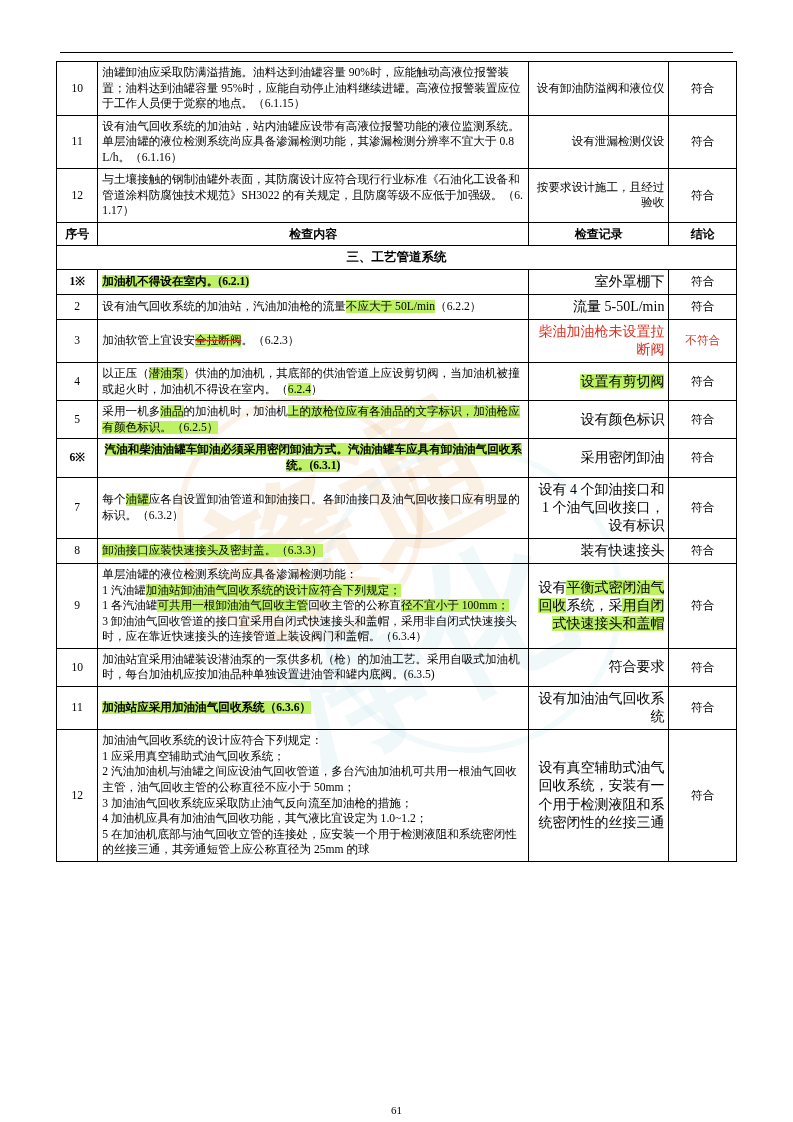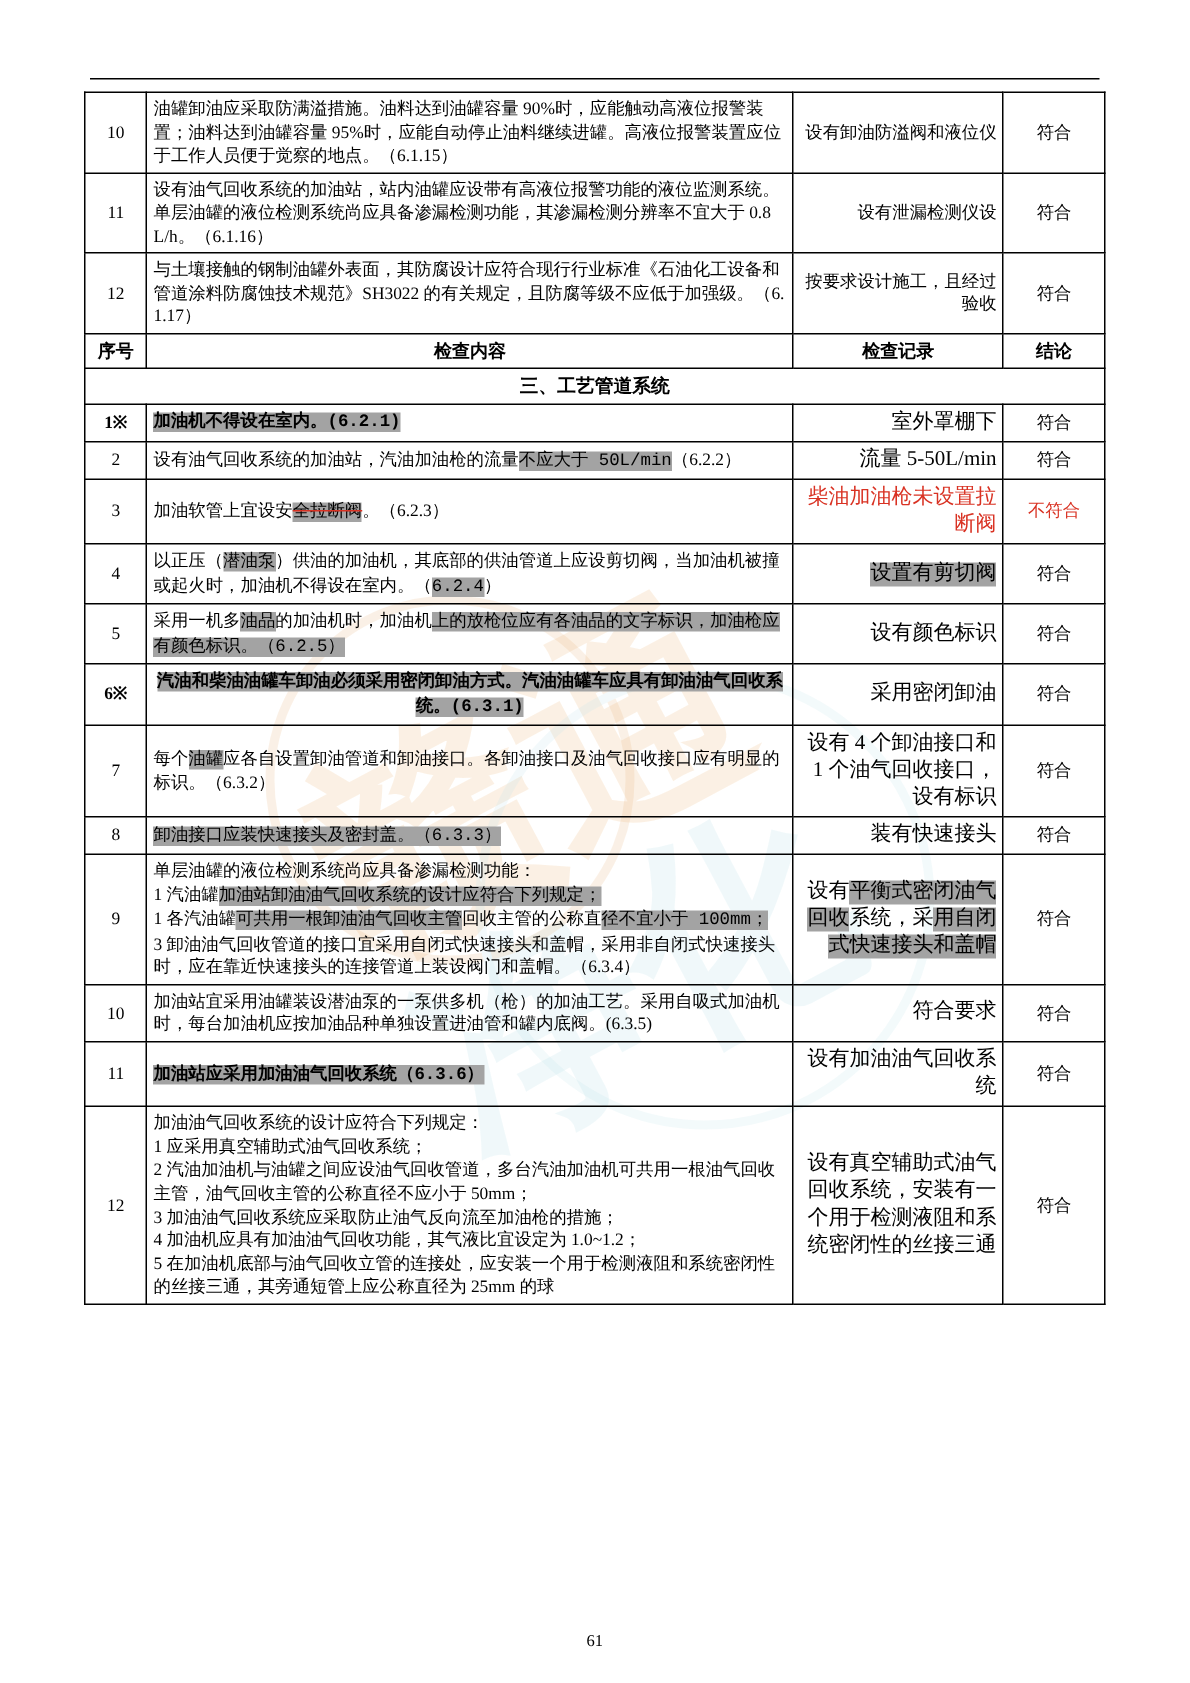--- a/index.html
+++ b/index.html
@@ -73,37 +73,36 @@
     padding: 4px 0;
   }
   .colhead {
     text-align: center;
     font-weight: bold;
     font-size: 12px;
     padding: 3px 0;
   }
   .bold { font-weight: bold; }
   .hl-orange {
-    background: #a3a3a3;
+    background: #bef264;
     color: #000;
-    font-family: Liberation Mono, monospace;
   }
   .red { color: #d93223; }
   .strike-red {
     color: #000;
     text-decoration: line-through;
     text-decoration-color: #d93223;
   }
   .cell-p { margin: 0; }
   .cell-p + .cell-p { margin-top: 0px; }
   .pagenum {
     position: absolute;
     left: 0;
     right: 0;
-    bottom: 22px;
+    bottom: 6px;
     text-align: center;
     font-size: 11px;
     z-index: 2;
   }
   .rec-small { font-size: 14px; line-height: 1.3; }
 </style>
 </head>
 <body>
 
 <div class="page">

